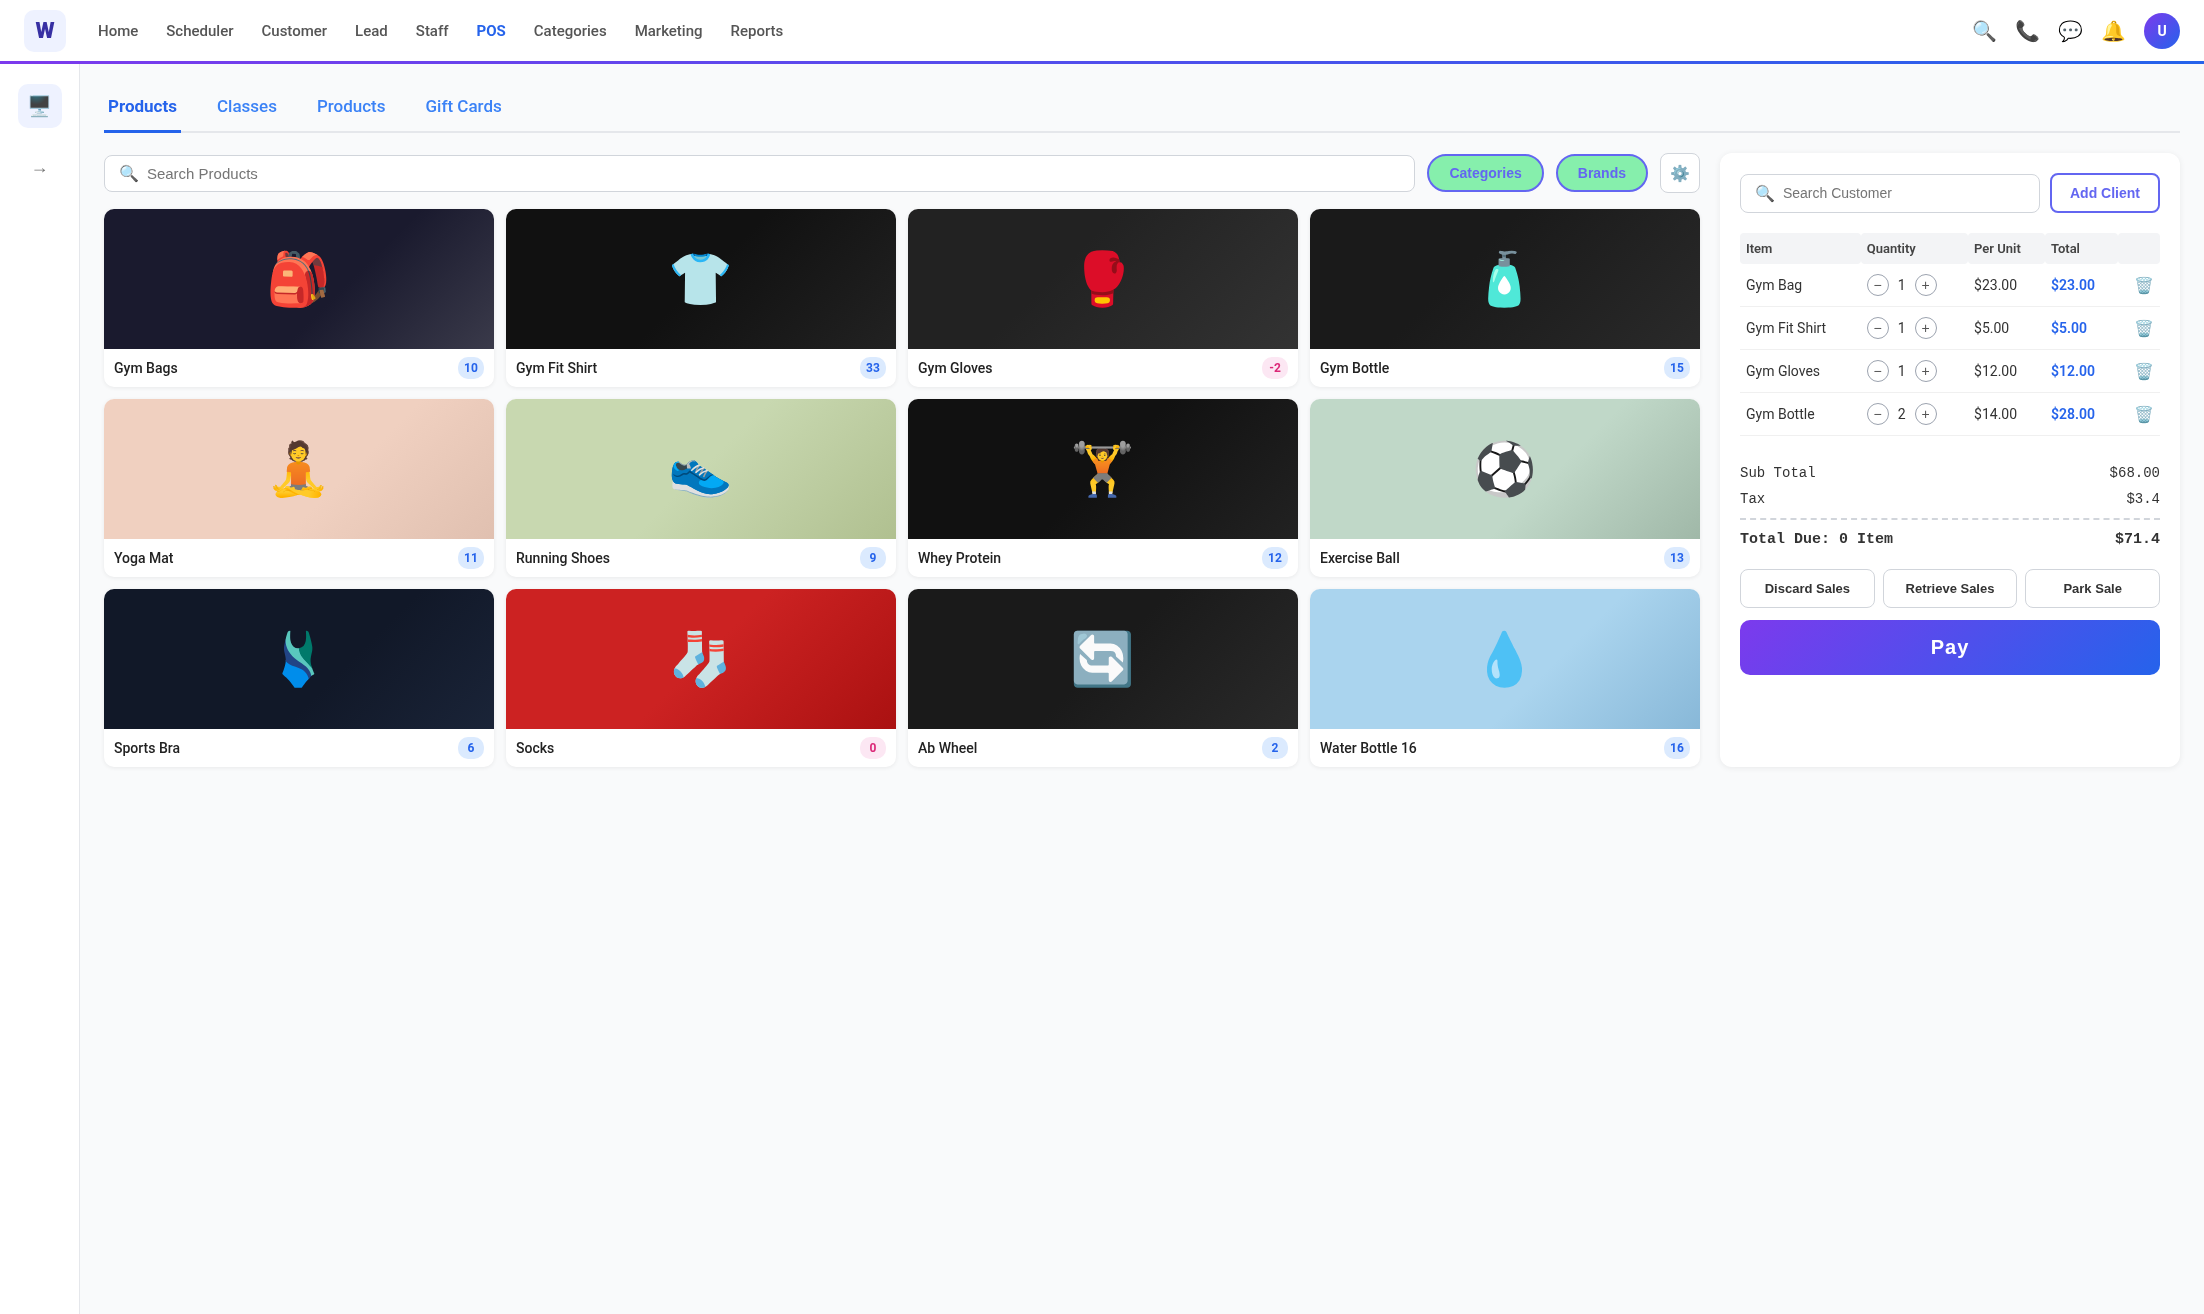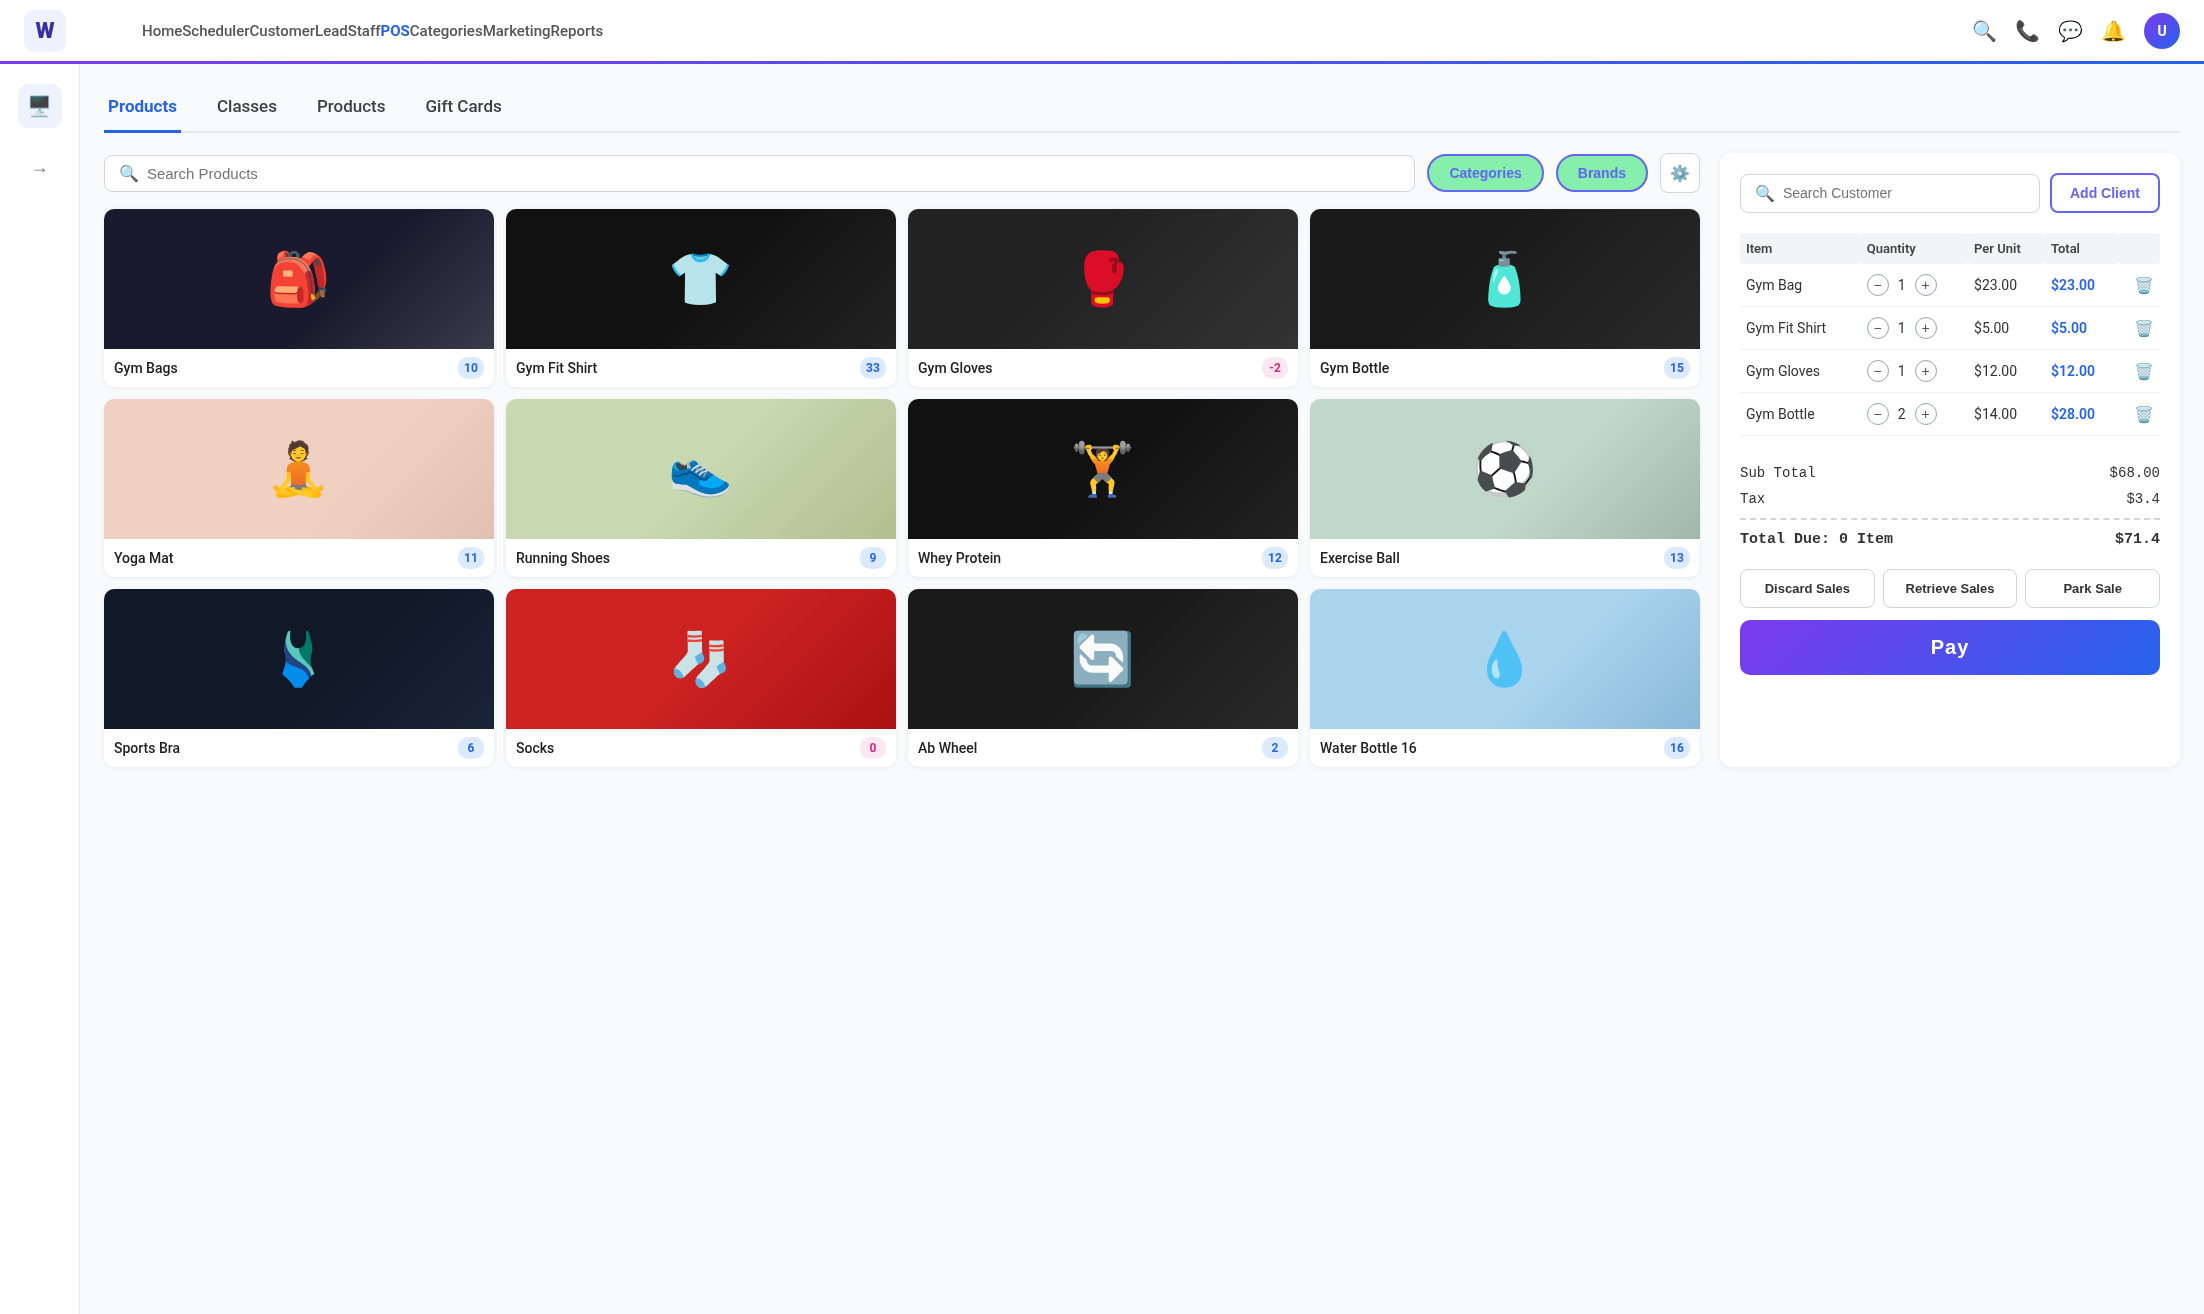--- a/index.html
+++ b/index.html
@@ -11,21 +11,21 @@
       padding: 0 24px; height: 64px;
       border-bottom: 3px solid transparent;
       border-image: linear-gradient(to right, #7c3aed, #2563eb) 1;
       position: relative; z-index: 10;
     }
     .topnav-logo {
       width: 42px; height: 42px; background: #eef2ff; border-radius: 10px;
       display: flex; align-items: center; justify-content: center;
       margin-right: 32px; font-size: 22px; font-weight: 900; color: #3730a3;
     }
-    .topnav-links { display: flex; flex: 1; margin-left: 44px; }
+    .topnav-links { display: flex; gap: 28px; flex: 1; }
     .topnav-links a {
       text-decoration: none; color: #555; font-size: 15px; font-weight: 500;
       padding: 4px 0; cursor: pointer;
     }
     .topnav-links a.active { color: #2563eb; font-weight: 700; }
     .topnav-icons { display: flex; align-items: center; gap: 18px; }
     .topnav-icons span { font-size: 20px; cursor: pointer; color: #555; }
     .avatar-placeholder { width: 36px; height: 36px; border-radius: 50%; background: linear-gradient(135deg, #7c3aed, #2563eb); display: flex; align-items: center; justify-content: center; color: #fff; font-weight: 700; font-size: 14px; }
 
     
@@ -45,21 +45,21 @@
     .sidebar-icon.active { background: #eef2ff; color: #3730a3; }
     .sidebar-collapse { font-size: 18px; cursor: pointer; color: #777; margin-top: 8px; }
 
     
     .main-content { flex: 1; padding: 24px; overflow-y: auto; background: #f9fafb; }
 
     
     .tabs { display: flex; gap: 32px; margin-bottom: 20px; border-bottom: 2px solid #e5e7eb; }
     .tab {
       padding: 8px 4px 14px; font-size: 17px; font-weight: 500; cursor: pointer;
-      color: #404040; border-bottom: 3px solid transparent; margin-bottom: -2px;
+      color: #3b82f6; border-bottom: 3px solid transparent; margin-bottom: -2px;
     }
     .tab.active { color: #2563eb; border-bottom-color: #2563eb; font-weight: 700; }
 
     
     .pos-area { display: flex; gap: 20px; }
 
     
     .products-panel { flex: 1; }
 
     

